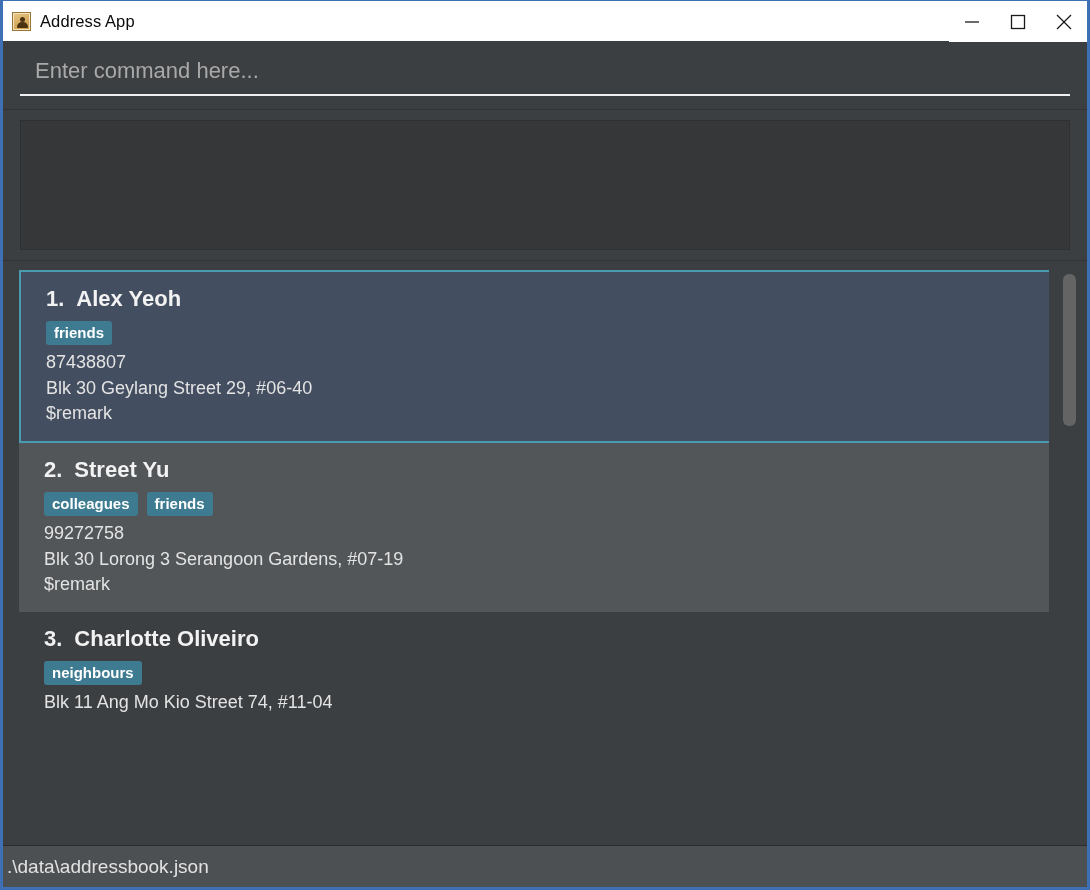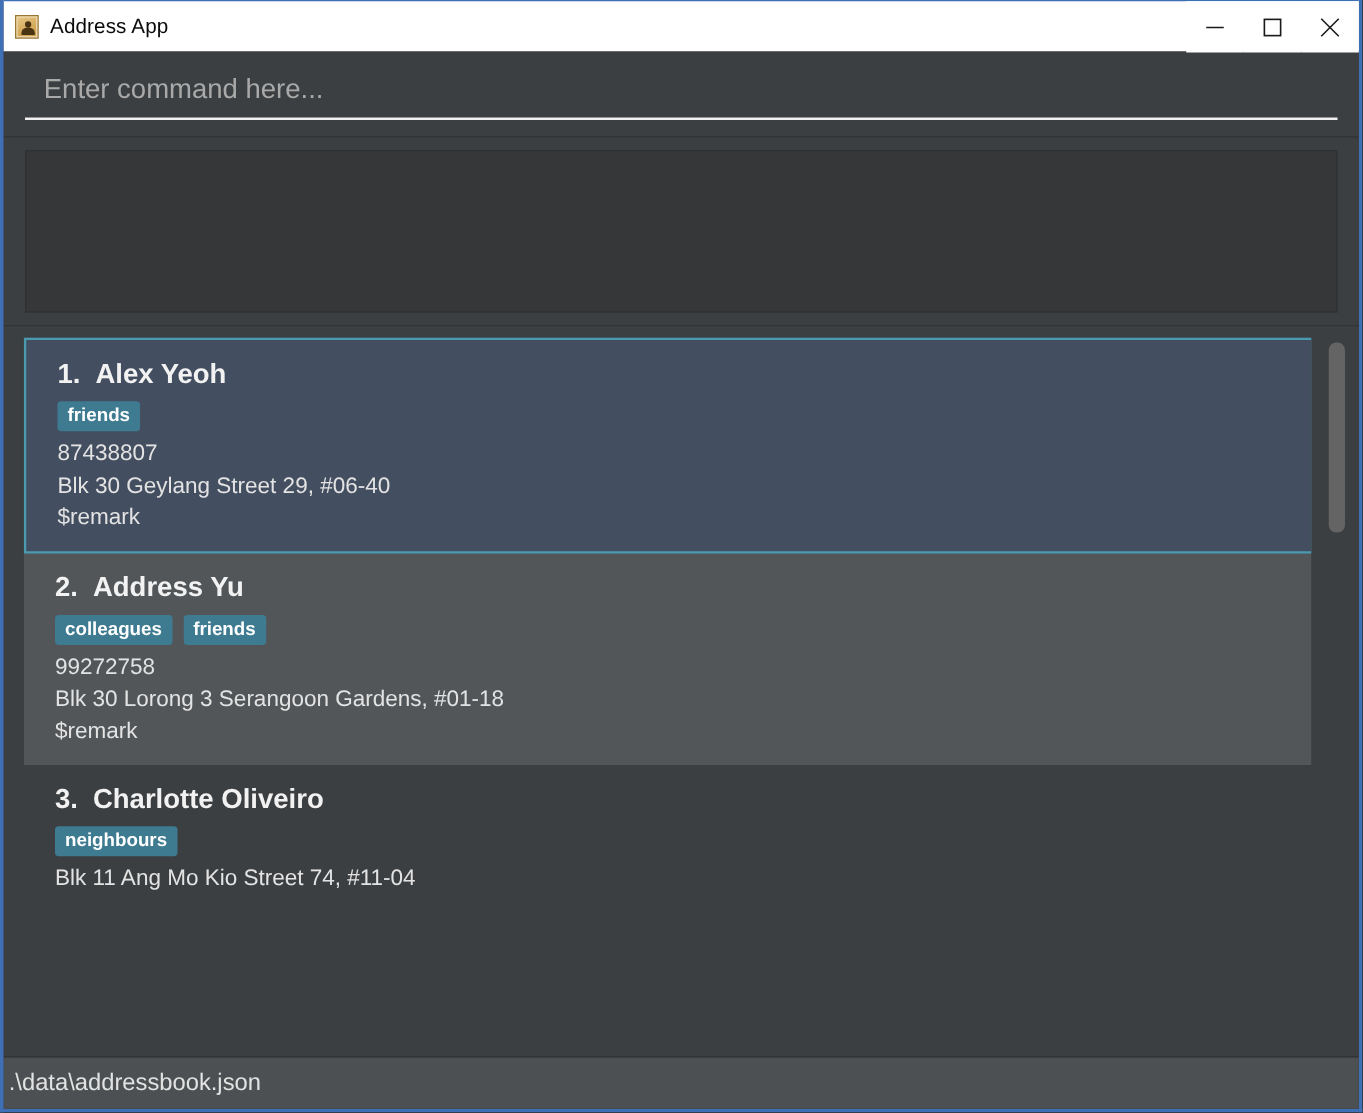--- a/index.html
+++ b/index.html
@@ -307,28 +307,28 @@
           <span class="tag">friends</span>
         </div>
         <div class="field">87438807</div>
         <div class="field">Blk 30 Geylang Street 29, #06-40</div>
         <div class="field">$remark</div>
       </div>
 
       <div class="card alt">
         <div class="card-head">
           <span class="card-index">2.</span>
-          <span class="card-name">Address Yu</span>
+          <span class="card-name">Street Yu</span>
         </div>
         <div class="tag-row">
           <span class="tag">colleagues</span>
           <span class="tag">friends</span>
         </div>
         <div class="field">99272758</div>
-        <div class="field">Blk 30 Lorong 3 Serangoon Gardens, #01-18</div>
+        <div class="field">Blk 30 Lorong 3 Serangoon Gardens, #07-19</div>
         <div class="field">$remark</div>
       </div>
 
       <div class="card plain">
         <div class="card-head">
           <span class="card-index">3.</span>
           <span class="card-name">Charlotte Oliveiro</span>
         </div>
         <div class="tag-row">
           <span class="tag">neighbours</span>

